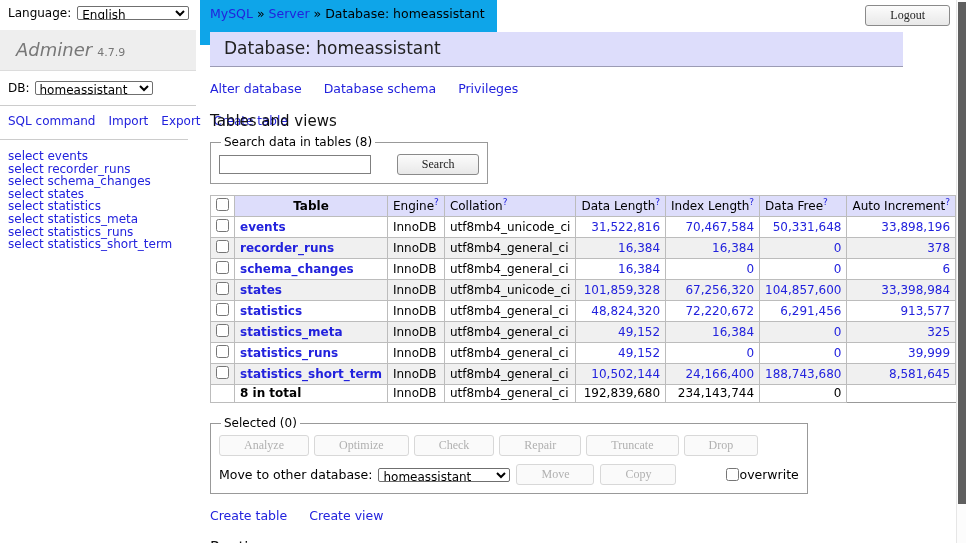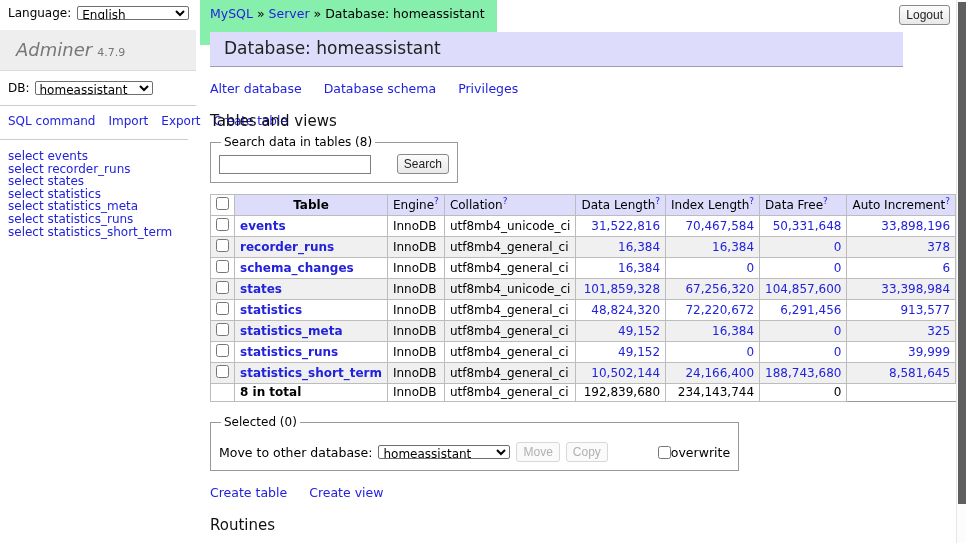--- a/index.html
+++ b/index.html
@@ -2,29 +2,29 @@
 <html><head>
 <meta charset="utf-8">
 <style>
   * { margin: 0; padding: 0; box-sizing: border-box; }
   html, body { width: 966px; height: 543px; overflow: hidden; background: #fff;
     font-family: "DejaVu Sans", "Liberation Sans", sans-serif; font-size: 12px; color: #000; }
   a, .lnk { color: #2222dd; text-decoration: none; cursor: pointer; }
 
   
   .lang-row { position: absolute; left: 8px; top: 6px; display: flex; align-items: center; gap: 6px; }
-  .breadcrumb { position: absolute; left: 200px; top: 0; background: #86efac;
+  .breadcrumb { position: absolute; left: 200px; top: 0; background: #0ea5e9;
     padding: 6px 12px 24px 10px; font-size: 12.5px; white-space: nowrap; }
   .breadcrumb .sep { color: #000; margin: 0 4px; }
   .logout-btn { position: absolute; right: 16px; top: 5px; }
 
   
-  .btn { display: inline-block; font-family: Liberation Sans, sans-serif; font-size: 12px; color: #222;
+  .btn { display: inline-block; font-family: Liberation Serif, serif; font-size: 12px; color: #222;
     background: linear-gradient(#fcfcfc, #e8e8e8); border: 1px solid #8a8a8a;
-    border-radius: 3px; padding: 2px 6px; cursor: pointer; }
+    border-radius: 3px; padding: 2px 24px; cursor: pointer; }
   .btn-disabled { background: #fafafa; border: 1px solid #d8d8d8; color: #b0b0b0; cursor: default; }
 
   select { font-family: inherit; font-size: 12px; height: 14px; background: #fff;
     border: 1px solid #6f6f6f; border-radius: 2px; }
   input[type=text] { font-family: inherit; font-size: 12px; height: 19px;
     border: 1px solid #7f7f7f; padding: 1px 4px; }
 
   
   .menu { position: absolute; left: 0; top: 30px; width: 196px; }
   .menu-h1 { background: #eeeeee; border-bottom: 1px solid #dcdcdc; padding: 9px 16px 10px; }
@@ -99,20 +99,21 @@
   <div class="db-row">
     <span>DB:</span>
     <select>
       <option>homeassistant</option>
     </select>
   </div>
   <div class="menu-actions"><a href="#" class="lnk">SQL command</a><a href="#" class="lnk">Import</a><a href="#" class="lnk">Export</a><a href="#" class="lnk">Create table</a></div>
   <div class="table-links">
       <a href="#" class="lnk">select events</a>
       <a href="#" class="lnk">select recorder_runs</a>
+      <a href="#" class="lnk">select schema_changes</a>
       <a href="#" class="lnk">select states</a>
       <a href="#" class="lnk">select statistics</a>
       <a href="#" class="lnk">select statistics_meta</a>
       <a href="#" class="lnk">select statistics_runs</a>
       <a href="#" class="lnk">select statistics_short_term</a>
     </div>
 </div>
 
 <div class="main">
   <div class="h2">Database: homeassistant</div>
@@ -252,20 +253,28 @@
         <td class="num">234,143,744</td>
         <td class="num">0</td>
         <td class="noborder"></td>
           <td class="noborder"></td>
       </tr>
     </tbody>
   </table>
 
   <fieldset class="sel-fs">
     <legend>Selected (0)</legend>
+    <div class="sel-btns" id="sel-btns">
+        <button class="btn btn-disabled">Analyze</button>
+        <button class="btn btn-disabled">Optimize</button>
+        <button class="btn btn-disabled">Check</button>
+        <button class="btn btn-disabled">Repair</button>
+        <button class="btn btn-disabled">Truncate</button>
+        <button class="btn btn-disabled">Drop</button>
+      </div>
     <div class="move-row">
       <span>Move to other database:</span>
       <select>
         <option>homeassistant</option>
       </select>
       <button class="btn btn-disabled">Move</button>
       <button class="btn btn-disabled">Copy</button>
       <label>
           <input type="checkbox" style="">
           <span>overwrite</span>

